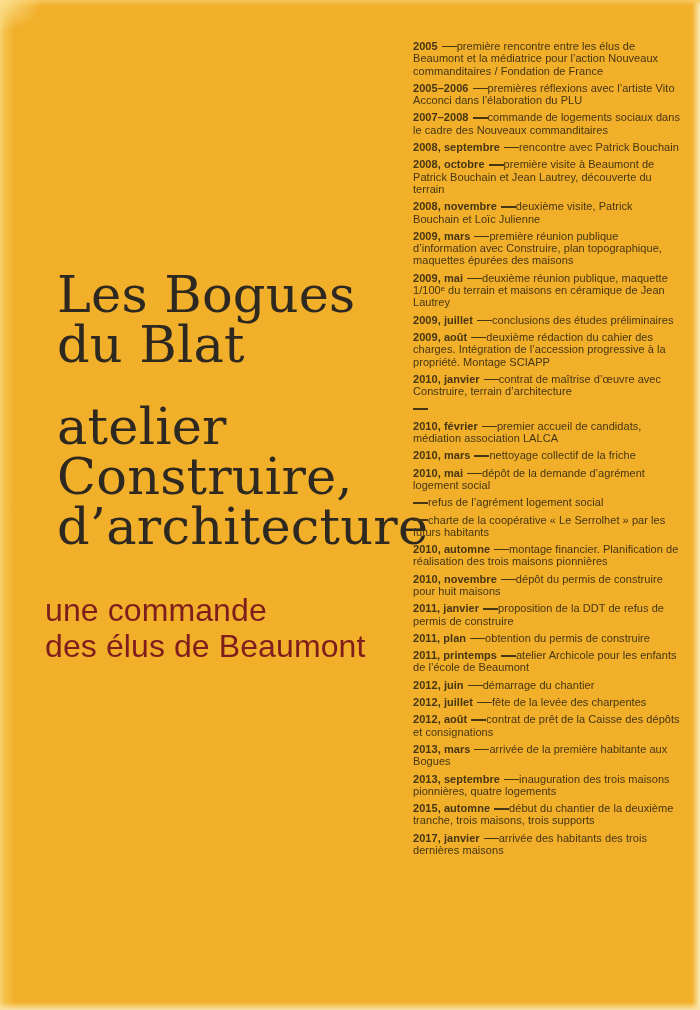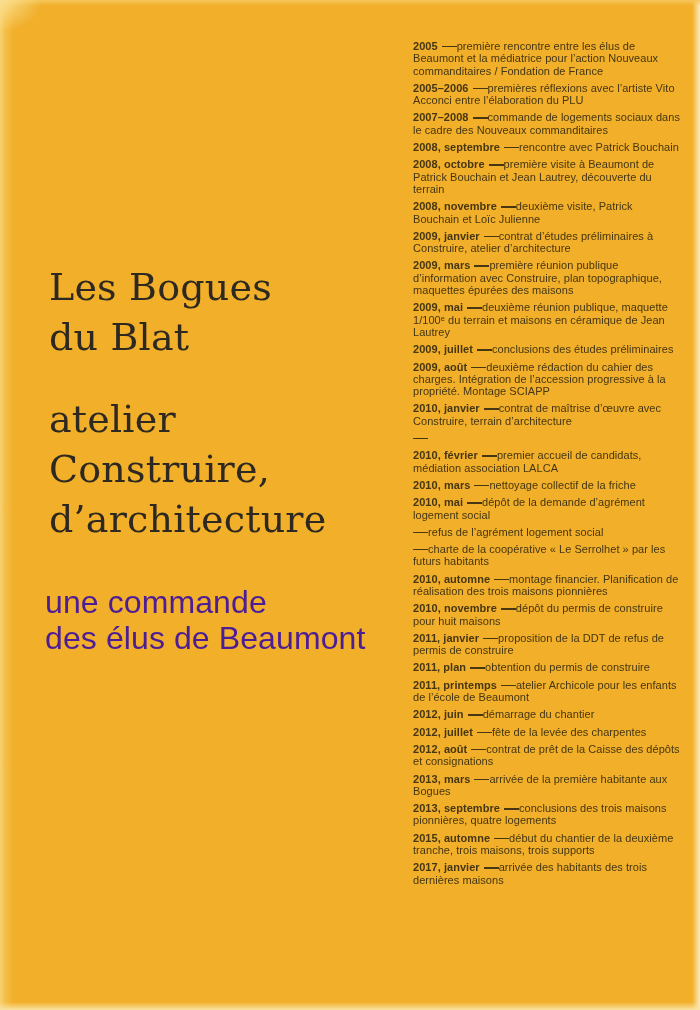--- a/index.html
+++ b/index.html
@@ -22,33 +22,33 @@
     background:linear-gradient(to bottom,#F6C75C 0%,rgba(246,199,92,0) 100%);}
   .edge-corner{left:0;top:0;width:40px;height:30px;
     background:radial-gradient(ellipse at 0 0,#FBDF8F 0%,rgba(251,223,143,0) 75%);}
 
   
   .title-block{
     position:absolute;left:45px;top:258px;width:360px;
     color:#2E2920;
   }
   .cover-title{
-    margin:4px;padding:0;
+    margin:12px;padding:0;
     font-family:"DejaVu Serif","Liberation Serif",serif;
     font-weight:400;
-    font-size:38px;line-height:50px;
+    font-size:51px;line-height:50px;
     letter-spacing:0.2px;
   }
   .cover-title.second{margin-top:32px;}
   .t-line{display:block;}
   .subtitle{
     margin:40px 0 0 0;padding:0;
     font-family:"Liberation Sans","DejaVu Sans",sans-serif;
     font-size:32px;line-height:36px;
-    color:#4c1d95;
+    color:#7f1d1d;
     letter-spacing:0.1px;
   }
   .s-line{display:block;}
 
   
   .timeline{
     position:absolute;left:413px;top:40px;width:268px;
     color:#463612;
     font-size:11px;line-height:12.3px;
     letter-spacing:0.05px;
@@ -85,32 +85,31 @@
     </h1>
     <p class="subtitle">
       <span class="s-line">une commande</span>
       <span class="s-line">des élus de Beaumont</span>
     </p>
   </div>
 
   <div class="timeline" id="timeline">
     <p class="entry"><strong class="date">2005</strong><span class="dash"></span><span class="text">première rencontre entre les élus de Beaumont et la médiatrice pour l’action Nouveaux commanditaires / Fondation de France</span></p>
 
-    <p class="entry"><strong class="date">2005–2006</strong><span class="dash"></span><span class="text">premières réflexions avec l’artiste Vito Acconci entre l’élaboration du PLU</span></p>
+    <p class="entry"><strong class="date">2005–2006</strong><span class="dash"></span><span class="text">premières réflexions avec l’artiste Vito Acconci dans l’élaboration du PLU</span></p>
 
     <p class="entry"><strong class="date">2007–2008</strong><span class="dash"></span><span class="text">commande de logements sociaux dans le cadre des Nouveaux commanditaires</span></p>
 
     <p class="entry"><strong class="date">2008, septembre</strong><span class="dash"></span><span class="text">rencontre avec Patrick Bouchain</span></p>
 
     <p class="entry"><strong class="date">2008, octobre</strong><span class="dash"></span><span class="text">première visite à Beaumont de Patrick Bouchain et Jean Lautrey, découverte du terrain</span></p>
 
     <p class="entry"><strong class="date">2008, novembre</strong><span class="dash"></span><span class="text">deuxième visite, Patrick Bouchain et Loïc Julienne</span></p>
 
 
-    <p class="entry"><strong class="date">2009, janvier</strong><span class="dash"></span><span class="text">contrat d’études préliminaires à Construire, atelier d’architecture</span></p>
 
     <p class="entry"><strong class="date">2009, mars</strong><span class="dash"></span><span class="text">première réunion publique d’information avec Construire, plan topographique, maquettes épurées des maisons</span></p>
 
     <p class="entry"><strong class="date">2009, mai</strong><span class="dash"></span><span class="text">deuxième réunion publique, maquette 1/100ᵉ du terrain et maisons en céramique de Jean Lautrey</span></p>
 
     <p class="entry"><strong class="date">2009, juillet</strong><span class="dash"></span><span class="text">conclusions des études préliminaires</span></p>
 
     <p class="entry"><strong class="date">2009, août</strong><span class="dash"></span><span class="text">deuxième rédaction du cahier des charges. Intégration de l’accession progressive à la propriété. Montage SCIAPP</span></p>
 
     <p class="entry"><strong class="date">2010, janvier</strong><span class="dash"></span><span class="text">contrat de maîtrise d’œuvre avec Construire, terrain d’architecture</span></p>
@@ -139,20 +138,20 @@
     <p class="entry"><strong class="date">2011, printemps</strong><span class="dash"></span><span class="text">atelier Archicole pour les enfants de l’école de Beaumont</span></p>
 
     <p class="entry"><strong class="date">2012, juin</strong><span class="dash"></span><span class="text">démarrage du chantier</span></p>
 
     <p class="entry"><strong class="date">2012, juillet</strong><span class="dash"></span><span class="text">fête de la levée des charpentes</span></p>
 
     <p class="entry"><strong class="date">2012, août</strong><span class="dash"></span><span class="text">contrat de prêt de la Caisse des dépôts et consignations</span></p>
 
     <p class="entry"><strong class="date">2013, mars</strong><span class="dash"></span><span class="text">arrivée de la première habitante aux Bogues</span></p>
 
-    <p class="entry"><strong class="date">2013, septembre</strong><span class="dash"></span><span class="text">conclusions des trois maisons pionnières, quatre logements</span></p>
+    <p class="entry"><strong class="date">2013, septembre</strong><span class="dash"></span><span class="text">inauguration des trois maisons pionnières, quatre logements</span></p>
 
     <p class="entry"><strong class="date">2015, automne</strong><span class="dash"></span><span class="text">début du chantier de la deuxième tranche, trois maisons, trois supports</span></p>
 
     <p class="entry"><strong class="date">2017, janvier</strong><span class="dash"></span><span class="text">arrivée des habitants des trois dernières maisons</span></p>
   </div>
 
 </div>
 
 </body></html>

